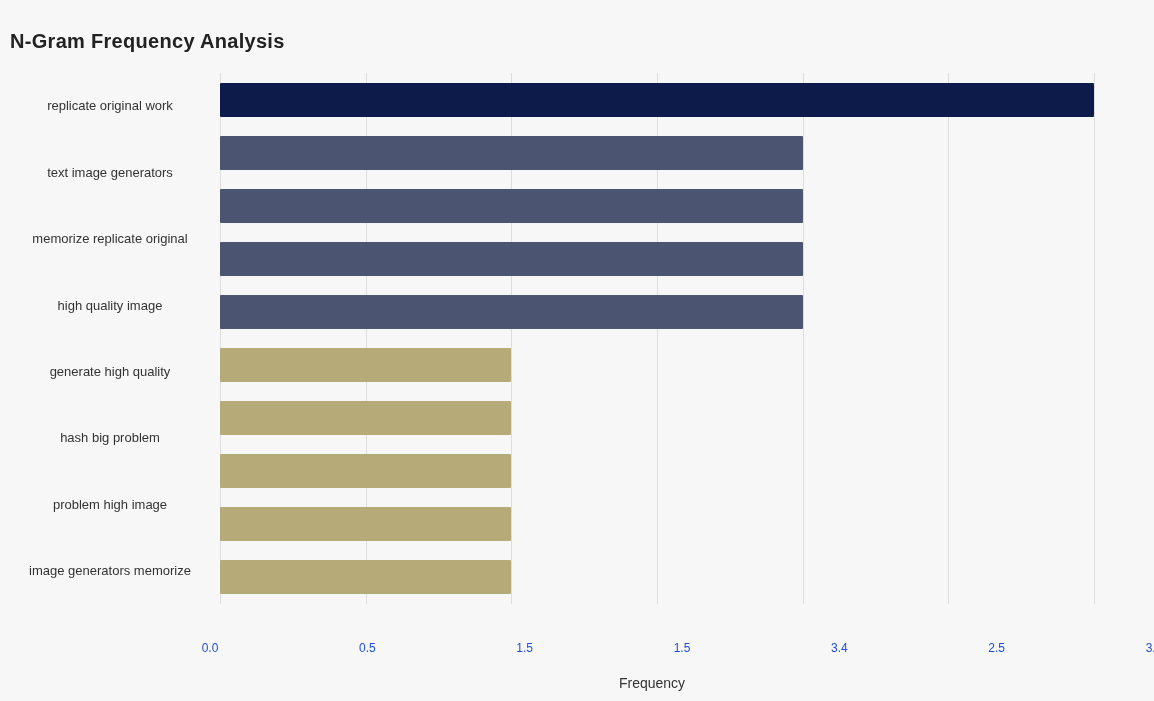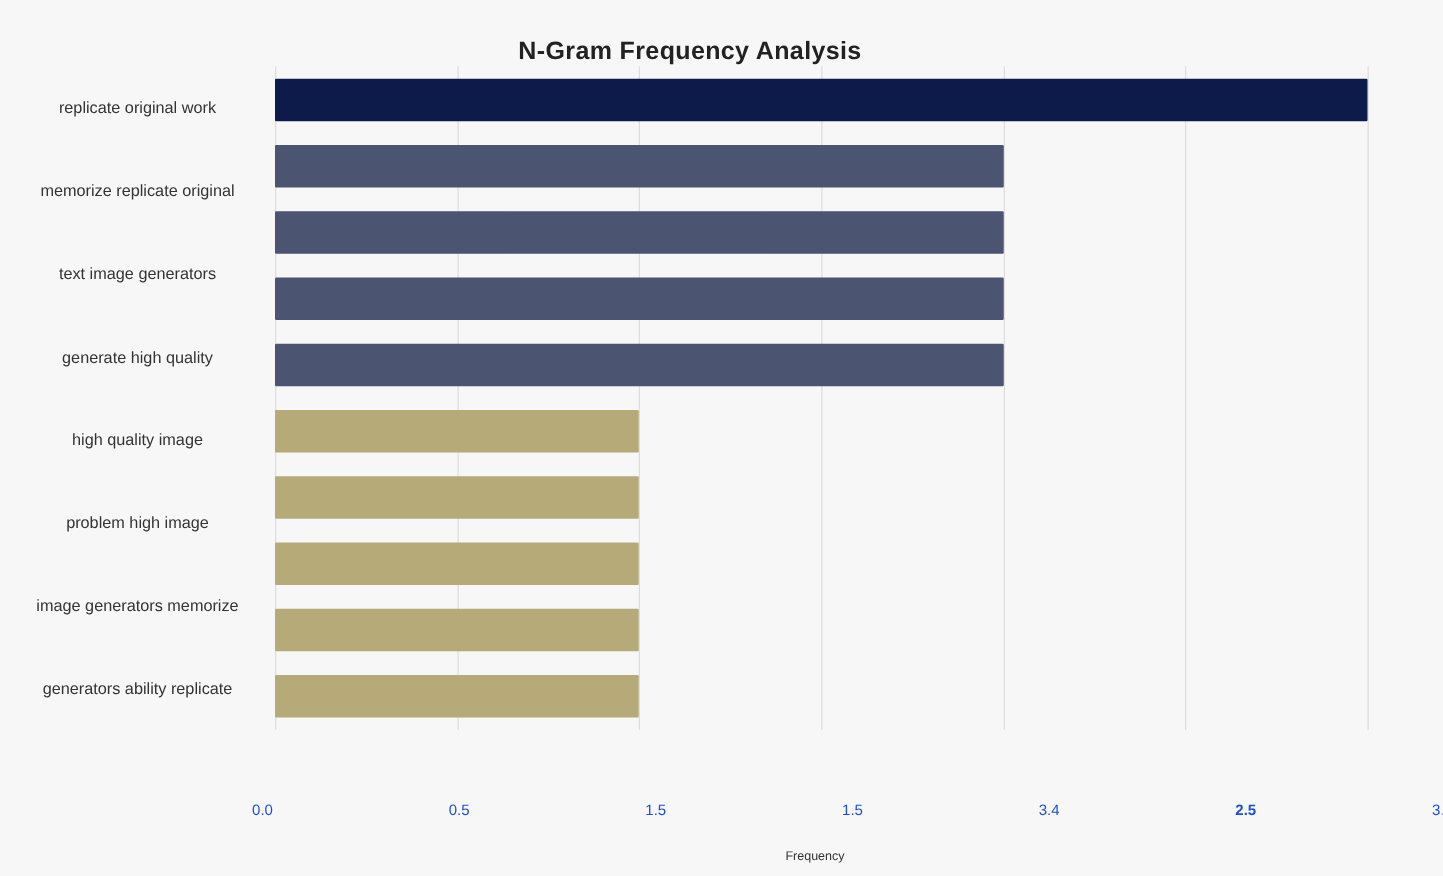--- a/index.html
+++ b/index.html
@@ -14,24 +14,24 @@
       overflow: hidden;
     }
     .chart-container {
       background: #f7f7f7;
       width: 1154px;
       height: 701px;
       position: relative;
       padding: 30px 60px 80px 10px;
     }
     .chart-title {
-      text-align: center;
       font-size: 20px;
       font-weight: bold;
       color: #222;
+      margin-bottom: 20px;
       letter-spacing: 0.3px;
     }
     .chart-area {
       display: flex;
       width: 100%;
       height: calc(100% - 60px);
       position: relative;
     }
     .y-axis {
       display: flex;
@@ -105,27 +105,27 @@
 </head>
 <body>
 
 <div class="chart-container">
   <div class="chart-title">N-Gram Frequency Analysis</div>
 
   <div class="chart-area">
 
     <div class="y-axis" id="y-axis">
         <div class="y-label">replicate original work</div>
+        <div class="y-label">text image generators</div>
         <div class="y-label">memorize replicate original</div>
-        <div class="y-label">text image generators</div>
+        <div class="y-label">high quality image</div>
         <div class="y-label">generate high quality</div>
-        <div class="y-label">high quality image</div>
+        <div class="y-label">hash big problem</div>
         <div class="y-label">problem high image</div>
         <div class="y-label">image generators memorize</div>
-        <div class="y-label">generators ability replicate</div>
       </div>
 
     <div class="plot-area" id="plot-area">
 
       <div class="grid-lines" id="grid-lines">
           <div class="grid-line" style="left: 0%;"></div>
           <div class="grid-line" style="left: 16.67%;"></div>
           <div class="grid-line" style="left: 33.33%;"></div>
           <div class="grid-line" style="left: 50%;"></div>
           <div class="grid-line" style="left: 66.67%;"></div>
@@ -165,18 +165,18 @@
         </div>
       </div>
   </div>
 
   <div class="x-ticks-container" id="x-ticks-container">
       <span class="x-tick" style="left: 0%;">0.0</span>
       <span class="x-tick" style="left: 16.67%; margin-top: 24px;">0.5</span>
       <span class="x-tick" style="left: 33.33%;">1.5</span>
       <span class="x-tick" style="left: 50%;">1.5</span>
       <span class="x-tick" style="left: 66.67%;">3.4</span>
-      <span class="x-tick" style="left: 83.33%; font-weight: bold;">2.5</span>
+      <span class="x-tick" style="left: 83.33%;">2.5</span>
       <span class="x-tick" style="left: 100%;">3.0</span>
     </div>
 
-  <div style="position:absolute; bottom:10px; left:210px; right:60px; text-align:center; font-size:10px; color:#333;">Frequency</div>
+  <div style="position:absolute; bottom:10px; left:210px; right:60px; text-align:center; font-size:14px; color:#333;">Frequency</div>
 </div>
 
 </body></html>

